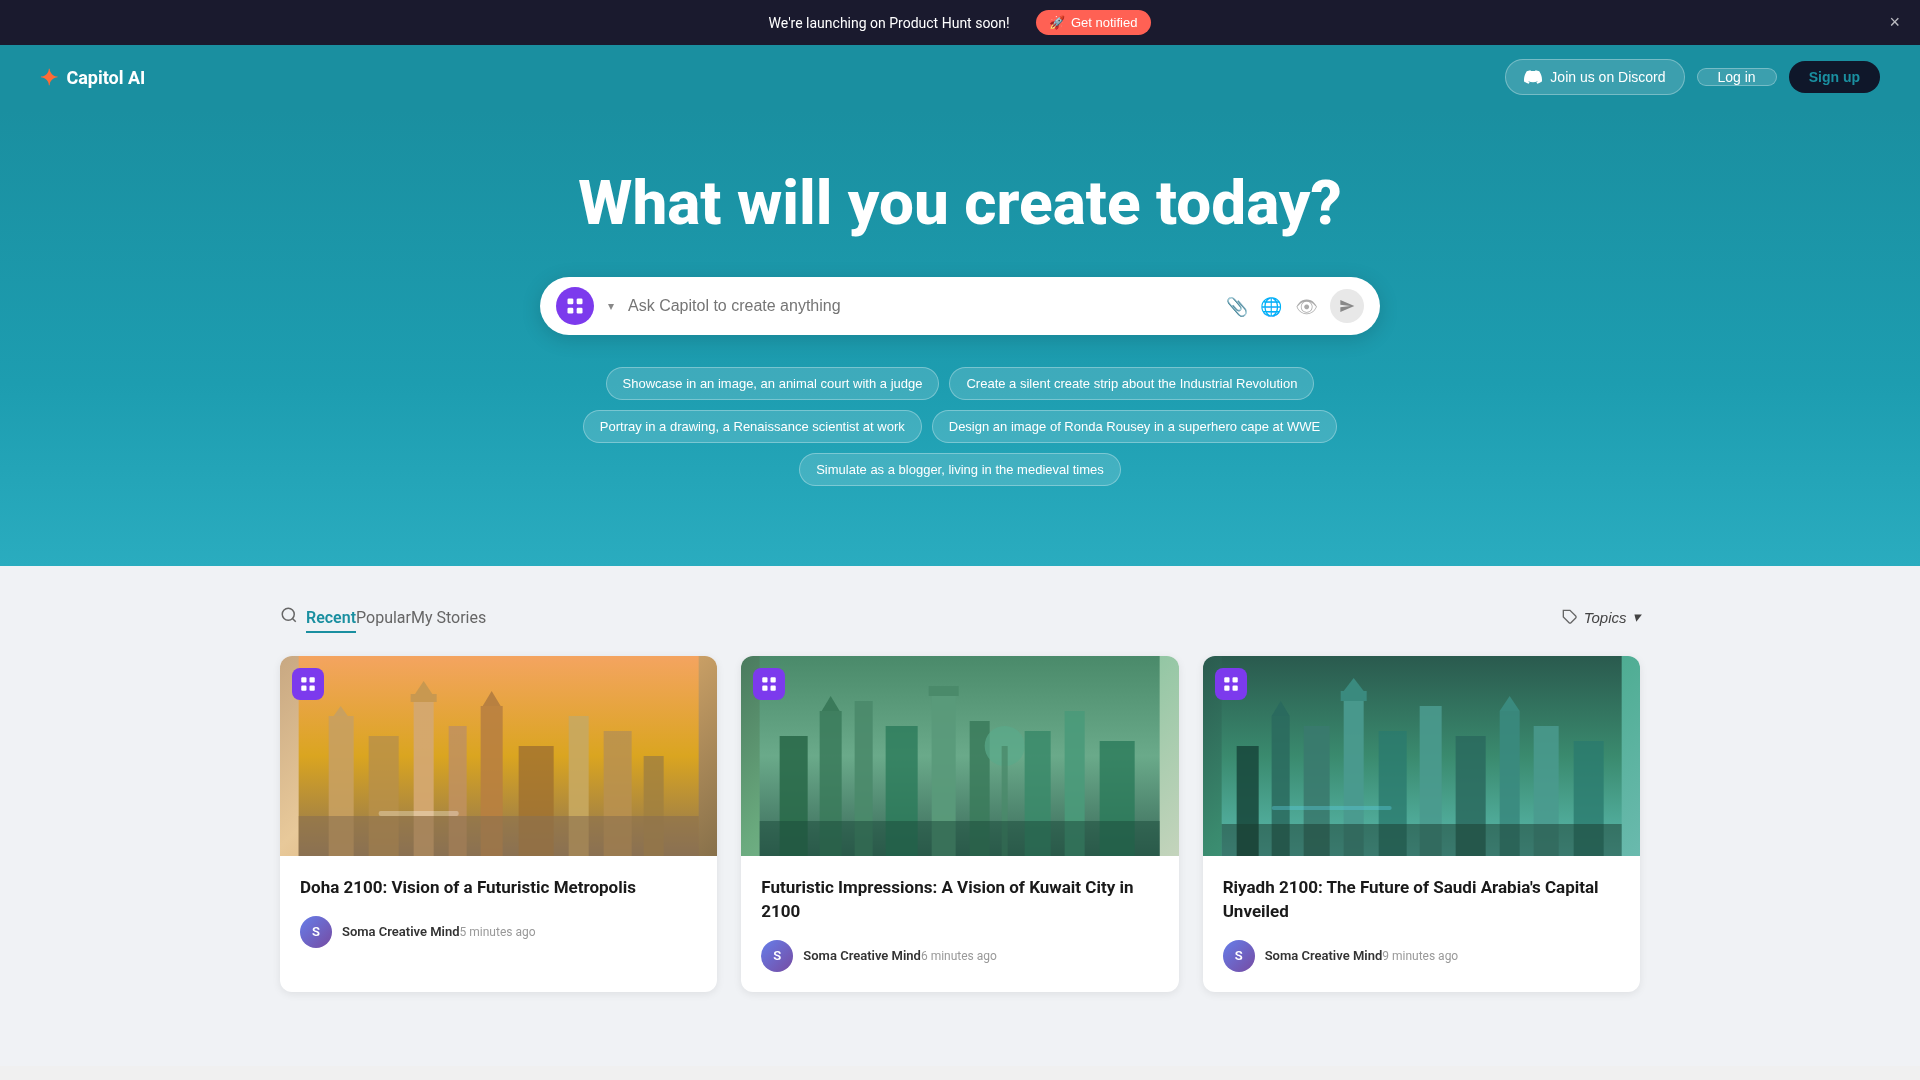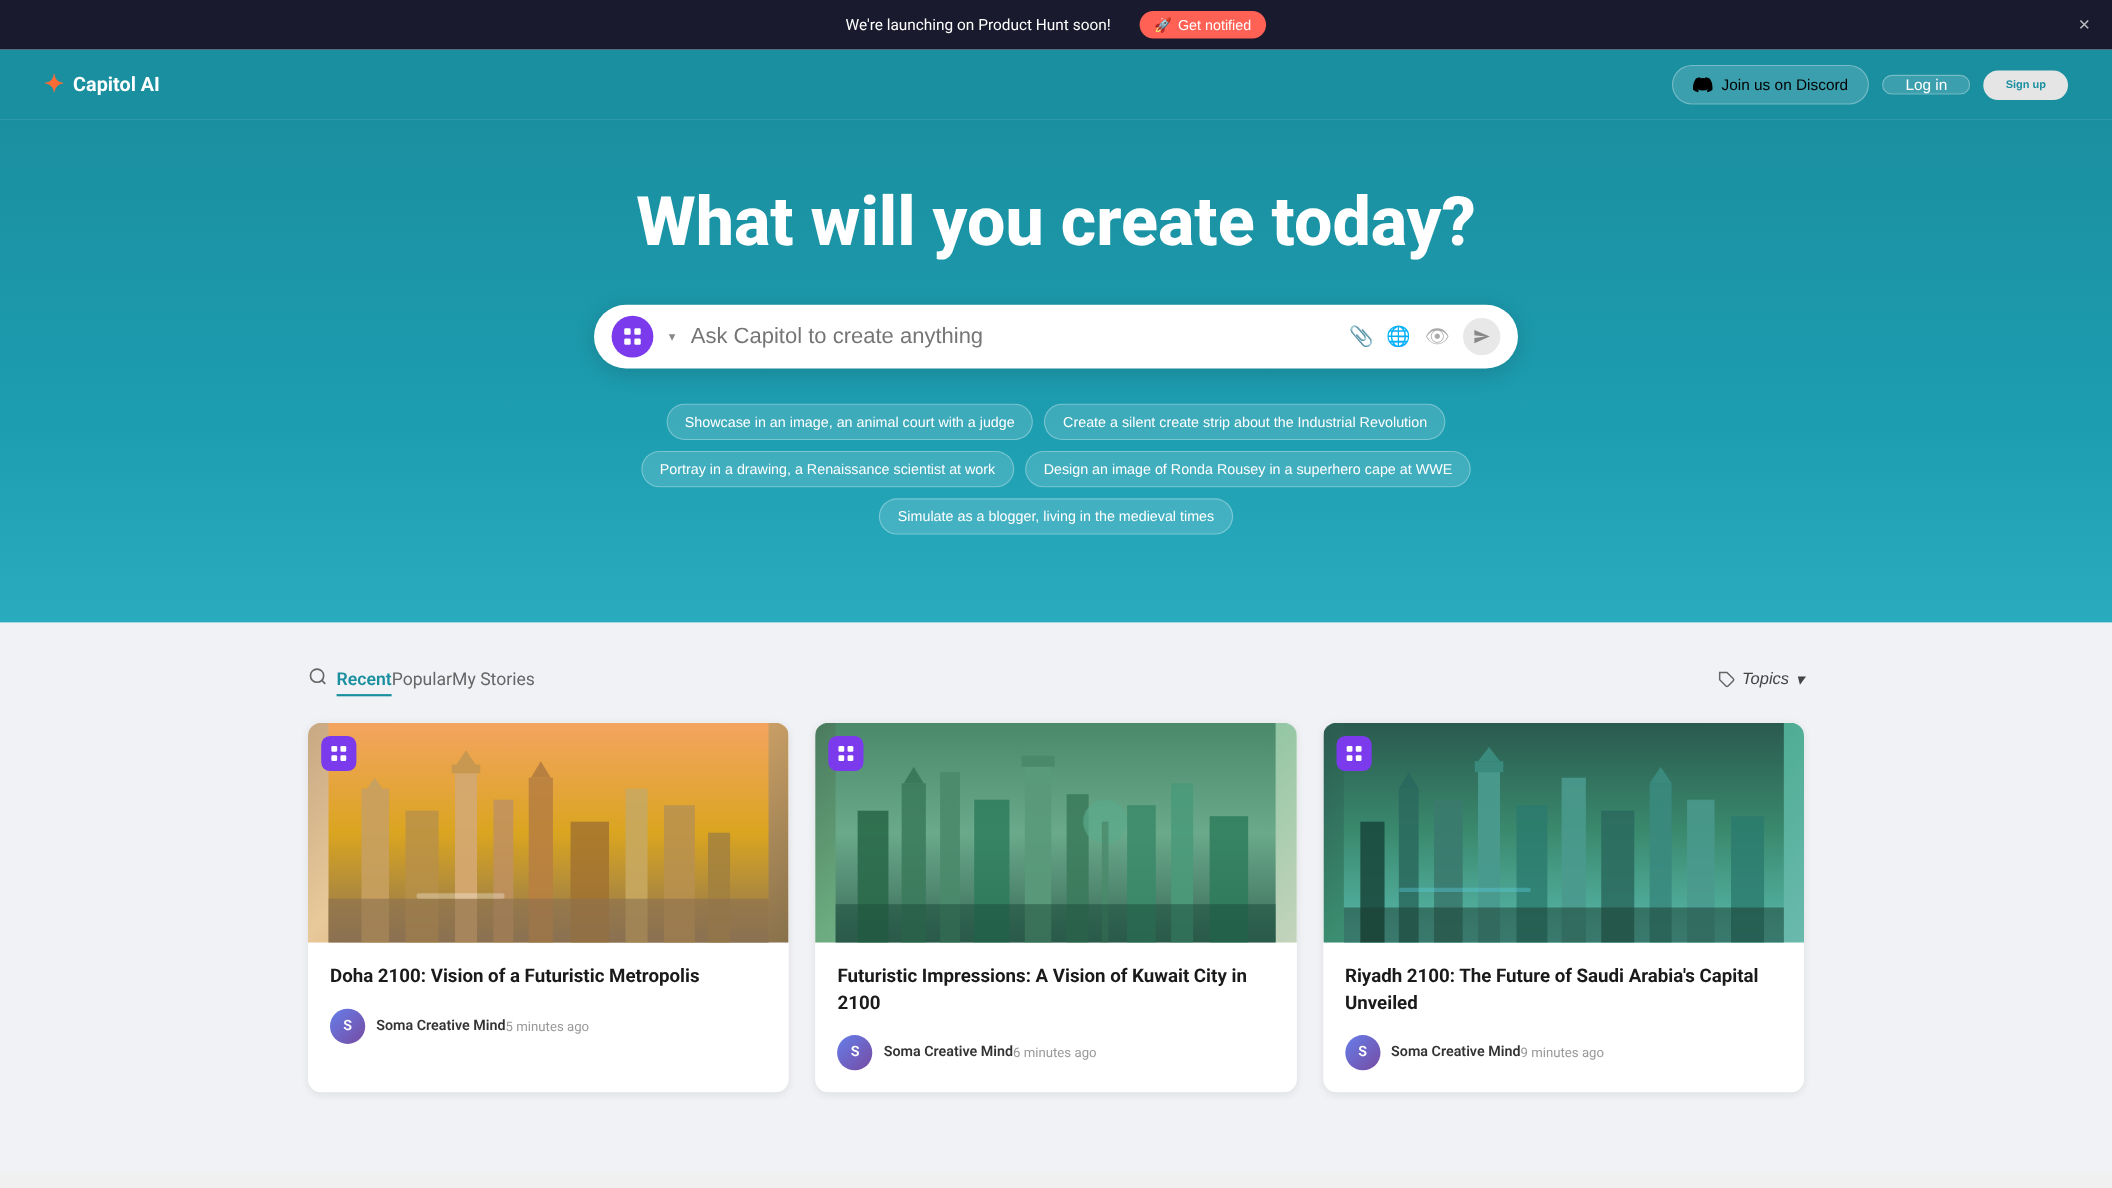--- a/index.html
+++ b/index.html
@@ -64,45 +64,45 @@
       font-size: 22px;
     }
     .header-actions {
       display: flex;
       align-items: center;
       gap: 12px;
     }
     .discord-btn {
       background: rgba(255,255,255,0.15);
       border: 1px solid rgba(255,255,255,0.3);
-      color: #000000;
+      color: #ffffff;
       border-radius: 20px;
       padding: 8px 18px;
       font-size: 14px;
       cursor: pointer;
       display: flex;
       align-items: center;
       gap: 8px;
     }
     .login-btn {
       background: rgba(255,255,255,0.15);
       border: 1px solid rgba(255,255,255,0.3);
       color: #fff;
       border-radius: 20px;
       padding: 0 20px;
       font-size: 14px;
       cursor: pointer;
     }
     .signup-btn {
-      background: #e5e5e5;
+      background: #0f172a;
       border: none;
       color: #1a8fa0;
       border-radius: 20px;
       padding: 8px 20px;
-      font-size: 10px;
+      font-size: 14px;
       font-weight: 600;
       cursor: pointer;
     }
 
     
     .hero {
       background: linear-gradient(180deg, #1a8fa0 0%, #1d9db0 60%, #2aacbf 100%);
       padding: 60px 40px 80px;
       text-align: center;
     }
@@ -147,21 +147,21 @@
     .search-dropdown-arrow {
       color: #888;
       font-size: 12px;
       cursor: pointer;
       padding: 4px;
     }
     .search-input {
       flex: 1;
       border: none;
       outline: none;
-      font-size: 20px;
+      font-size: 16px;
       color: #ec4899;
       background: transparent;
     }
     .search-actions {
       display: flex;
       align-items: center;
       gap: 12px;
     }
     .search-action-icon {
       color: #aaa;

